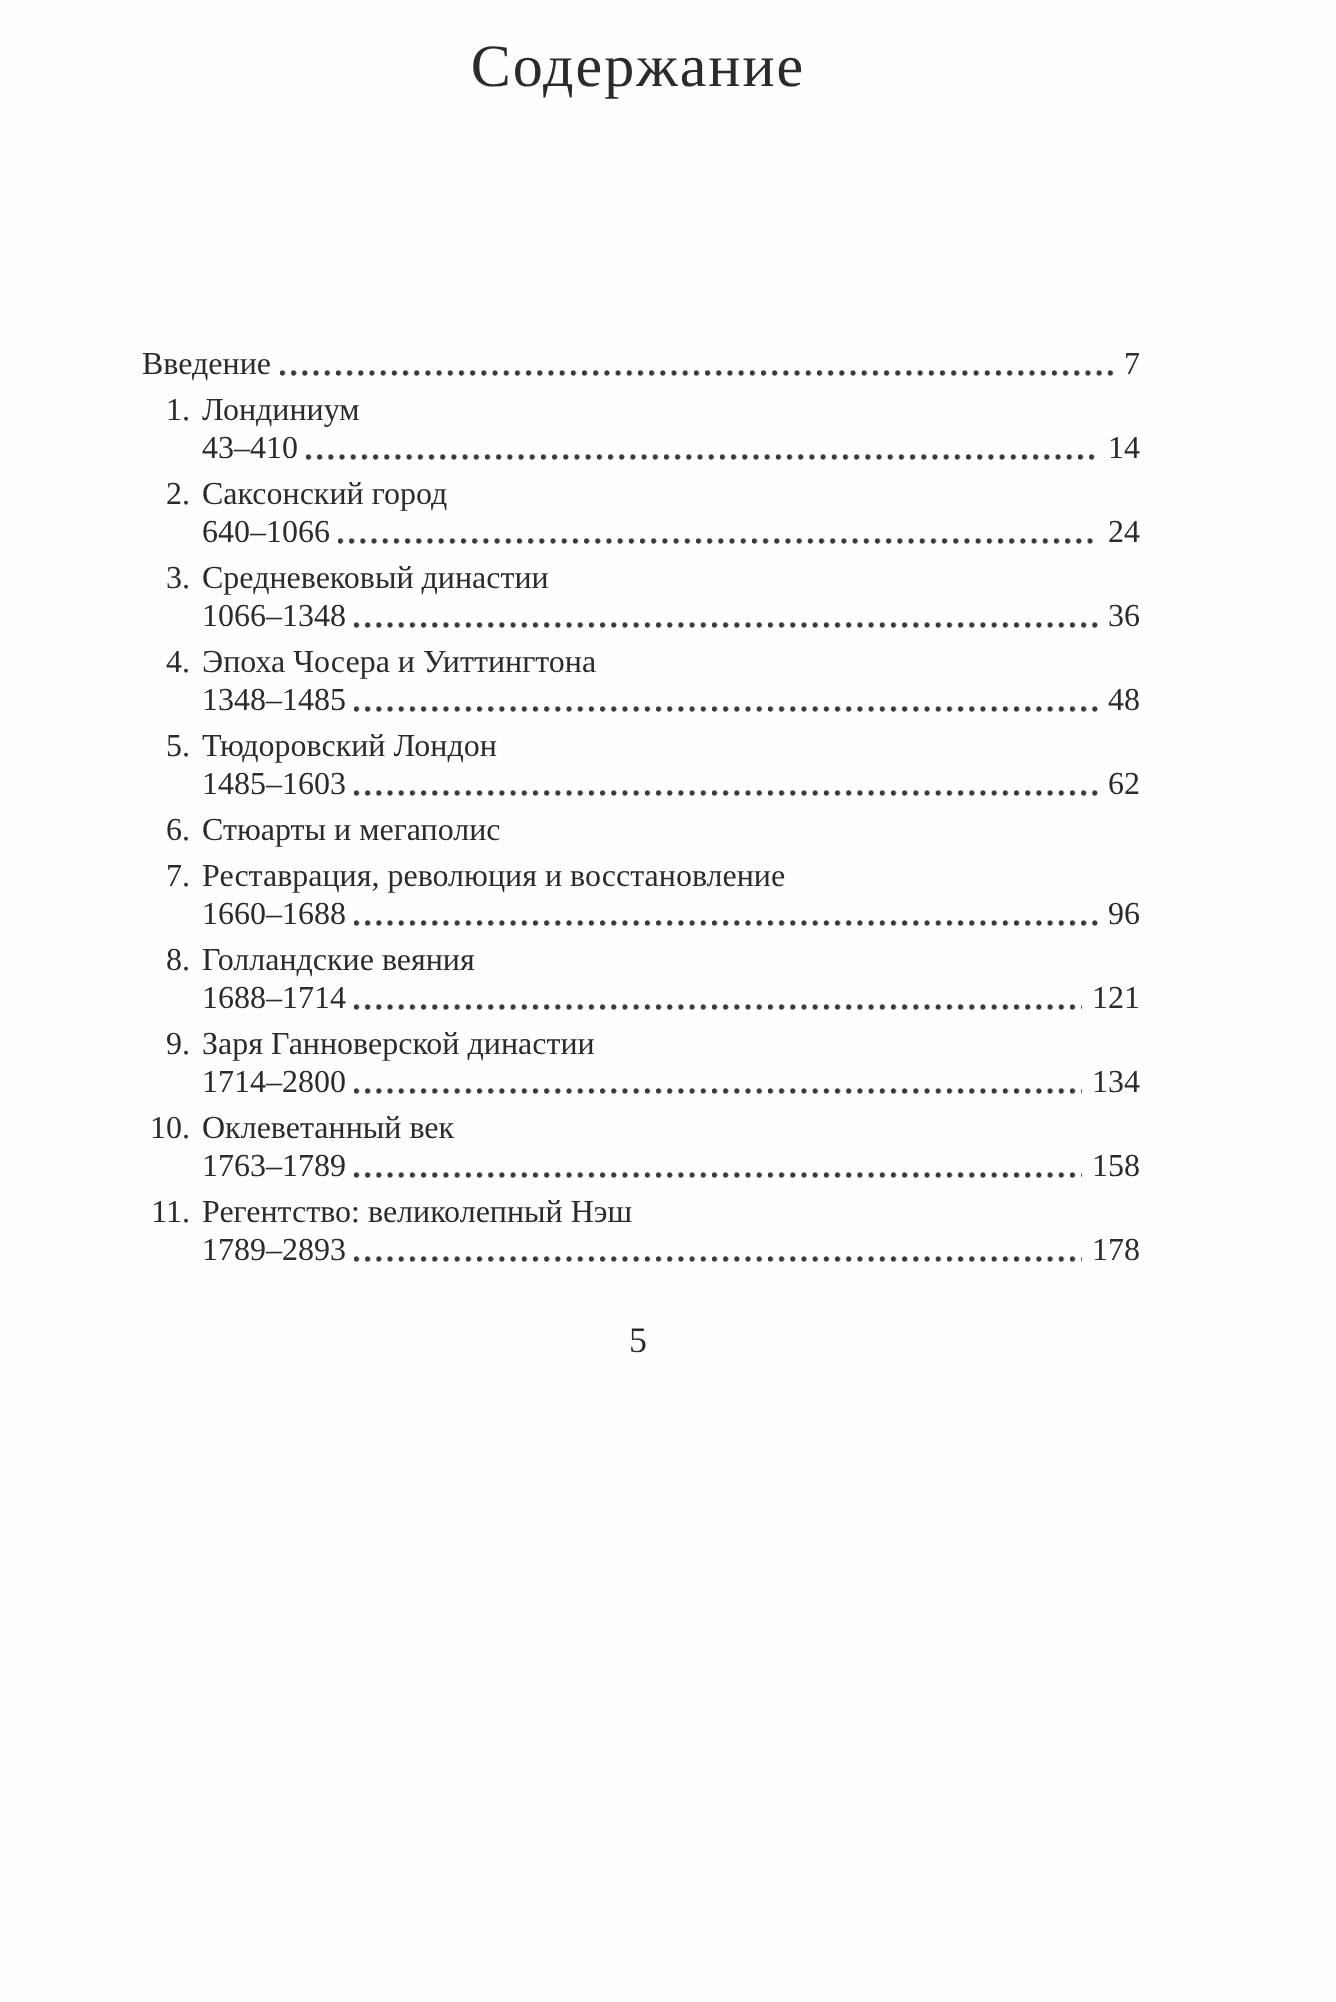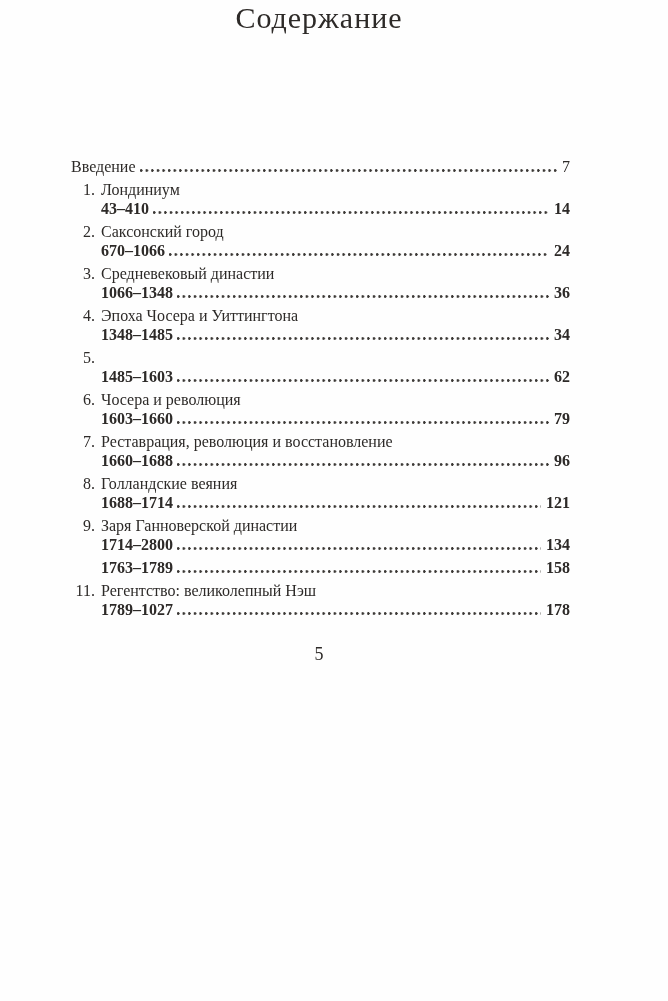--- a/index.html
+++ b/index.html
@@ -15,21 +15,21 @@
     color: #2d2a28;
     position: relative;
   }
   .page-content {
     position: absolute;
     left: 68px;
     top: 0;
     width: 502px;
   }
   .book-title {
-    margin: 0;
+    margin: 16px;
     font-size: 30px;
     line-height: 36px;
     font-weight: 400;
     letter-spacing: 1px;
     text-align: center;
   }
   .toc {
     margin-top: 121px;
     font-size: 16px;
     line-height: 19px;
@@ -54,21 +54,20 @@
     flex: 0 0 27px;
     text-align: right;
   }
   .toc-title {
     margin-left: 6px;
   }
   .entry-line2 {
     display: flex;
     align-items: flex-start;
     padding-left: 33px;
-    font-weight: bold;
   }
   .leader {
     flex: 1 1 auto;
     align-self: flex-end;
     height: 3px;
     margin: 0 5px 4px 4px;
     background-image: radial-gradient(circle at 1.2px 1.5px, #3a3734 1.05px, rgba(0,0,0,0) 1.6px);
     background-size: 5.6px 3px;
     background-repeat: repeat-x;
     background-position: left bottom;
@@ -111,21 +110,21 @@
       <span class="toc-page">14</span>
     </div>
   </div>
 
   <div class="toc-entry">
     <div class="entry-line1">
       <span class="toc-num">2.</span>
       <span class="toc-title">Саксонский город</span>
     </div>
     <div class="entry-line2">
-      <span class="toc-years">670–1066</span>
+      <span class="toc-years">640–1066</span>
       <span class="leader"></span>
       <span class="toc-page">24</span>
     </div>
   </div>
 
   <div class="toc-entry">
     <div class="entry-line1">
       <span class="toc-num">3.</span>
       <span class="toc-title">Средневековый династии</span>
     </div>
@@ -137,44 +136,40 @@
   </div>
 
   <div class="toc-entry">
     <div class="entry-line1">
       <span class="toc-num">4.</span>
       <span class="toc-title">Эпоха Чосера и Уиттингтона</span>
     </div>
     <div class="entry-line2">
       <span class="toc-years">1348–1485</span>
       <span class="leader"></span>
-      <span class="toc-page">34</span>
+      <span class="toc-page">48</span>
     </div>
   </div>
 
   <div class="toc-entry">
     <div class="entry-line1">
       <span class="toc-num">5.</span>
+      <span class="toc-title">Тюдоровский Лондон</span>
     </div>
     <div class="entry-line2">
       <span class="toc-years">1485–1603</span>
       <span class="leader"></span>
       <span class="toc-page">62</span>
     </div>
   </div>
 
   <div class="toc-entry">
     <div class="entry-line1">
       <span class="toc-num">6.</span>
-      <span class="toc-title">Чосера и революция</span>
-    </div>
-    <div class="entry-line2">
-      <span class="toc-years">1603–1660</span>
-      <span class="leader"></span>
-      <span class="toc-page">79</span>
+      <span class="toc-title">Стюарты и мегаполис</span>
     </div>
   </div>
 
   <div class="toc-entry">
     <div class="entry-line1">
       <span class="toc-num">7.</span>
       <span class="toc-title">Реставрация, революция и восстановление</span>
     </div>
     <div class="entry-line2">
       <span class="toc-years">1660–1688</span>
@@ -201,34 +196,38 @@
       <span class="toc-title">Заря Ганноверской династии</span>
     </div>
     <div class="entry-line2">
       <span class="toc-years">1714–2800</span>
       <span class="leader"></span>
       <span class="toc-page">134</span>
     </div>
   </div>
 
   <div class="toc-entry">
+    <div class="entry-line1">
+      <span class="toc-num">10.</span>
+      <span class="toc-title">Оклеветанный век</span>
+    </div>
     <div class="entry-line2">
       <span class="toc-years">1763–1789</span>
       <span class="leader"></span>
       <span class="toc-page">158</span>
     </div>
   </div>
 
   <div class="toc-entry">
     <div class="entry-line1">
       <span class="toc-num">11.</span>
       <span class="toc-title">Регентство: великолепный Нэш</span>
     </div>
     <div class="entry-line2">
-      <span class="toc-years">1789–1027</span>
+      <span class="toc-years">1789–2893</span>
       <span class="leader"></span>
       <span class="toc-page">178</span>
     </div>
   </div>
 
 </div>
 
   </div>
 
   <div class="folio">5</div>

